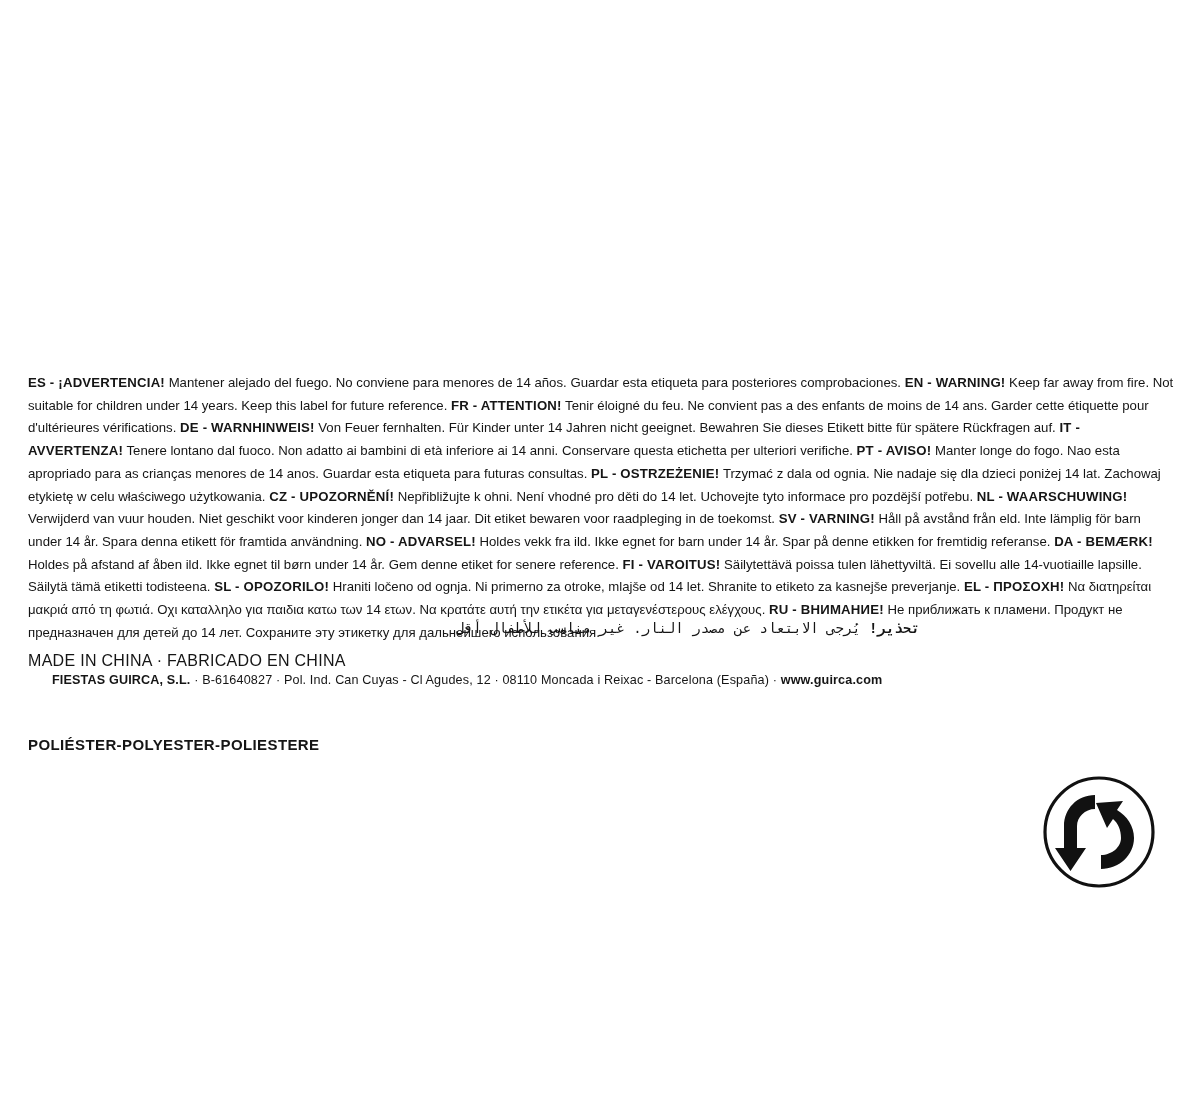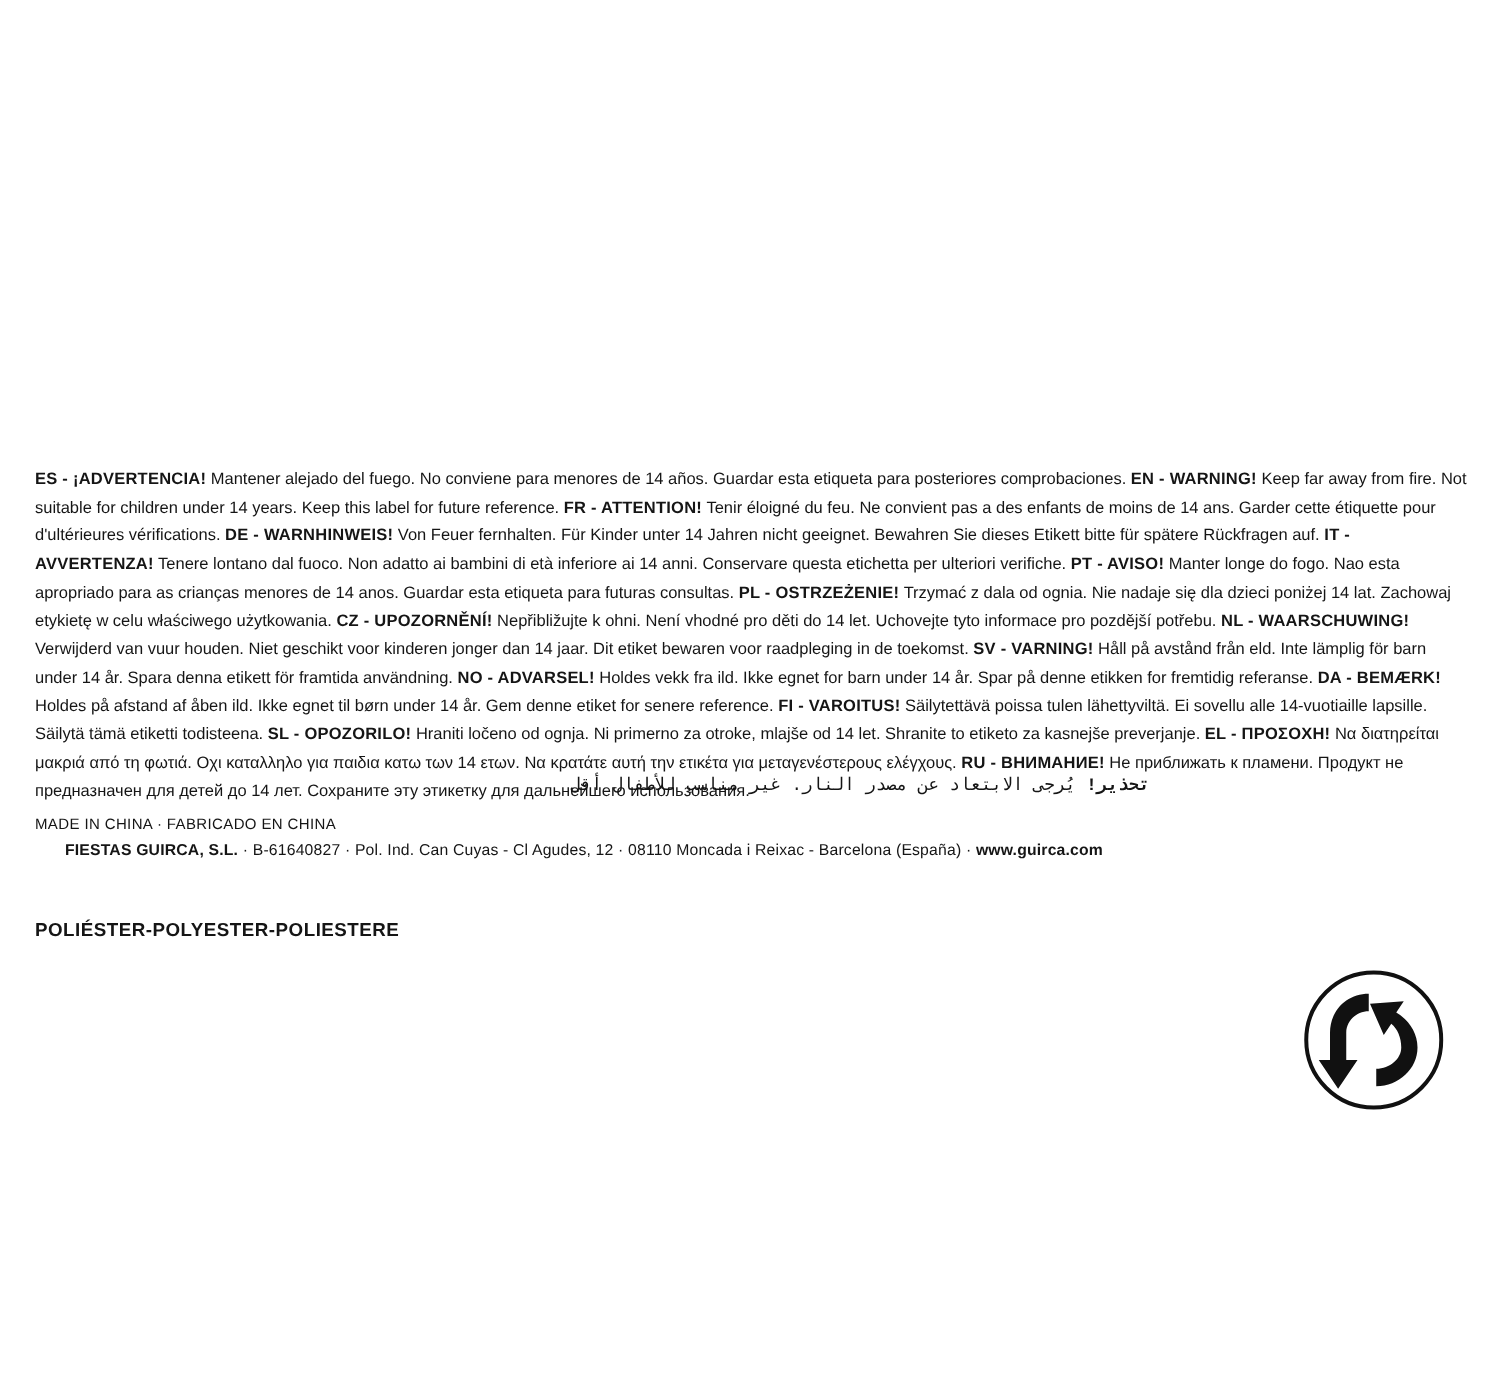--- a/index.html
+++ b/index.html
@@ -54,21 +54,21 @@
   }
   .arabic-block b {
     font-weight: bold;
   }
 
   
   .origin {
     position: absolute;
     left: 28px;
     top: 652px;
-    font-size: 12px;
+    font-size: 16px;
     letter-spacing: 0.3px;
     color: #151515;
   }
   .company {
     position: absolute;
     left: 28px;
     top: 673px;
     font-size: 12.6px;
     letter-spacing: 0.15px;
     color: #151515;

